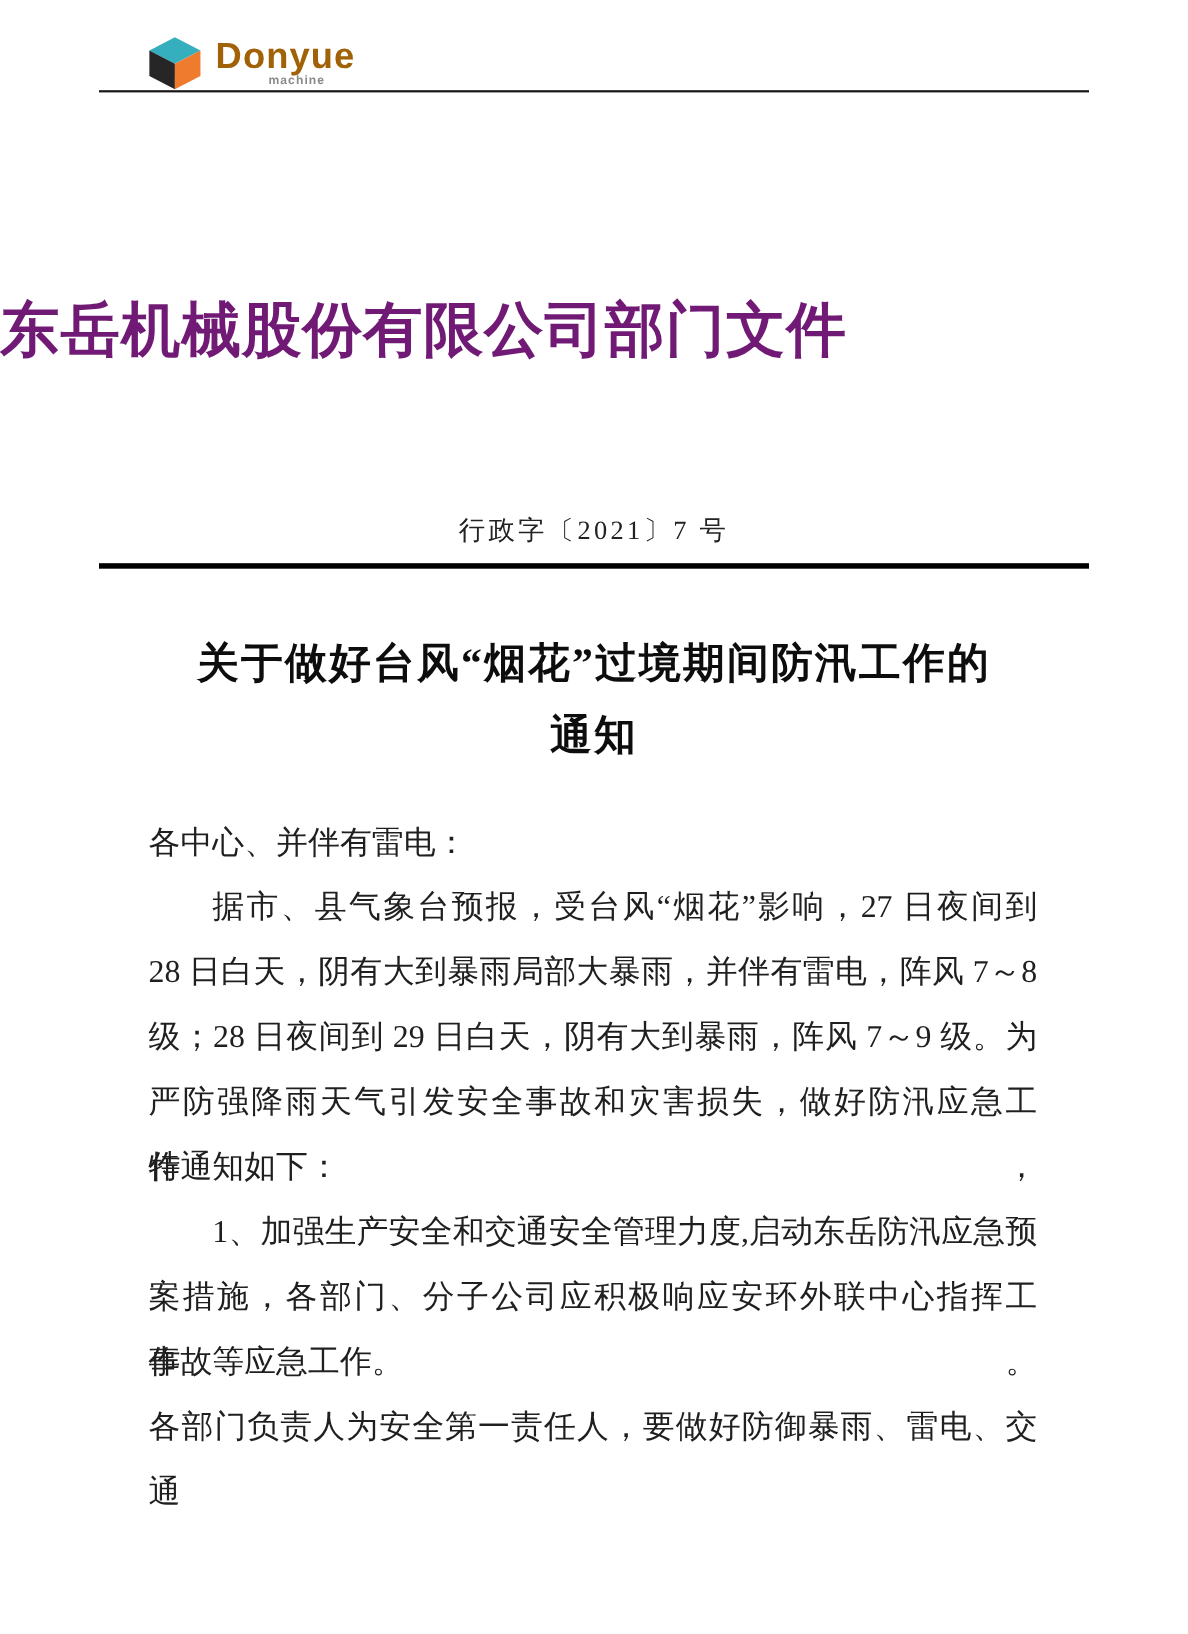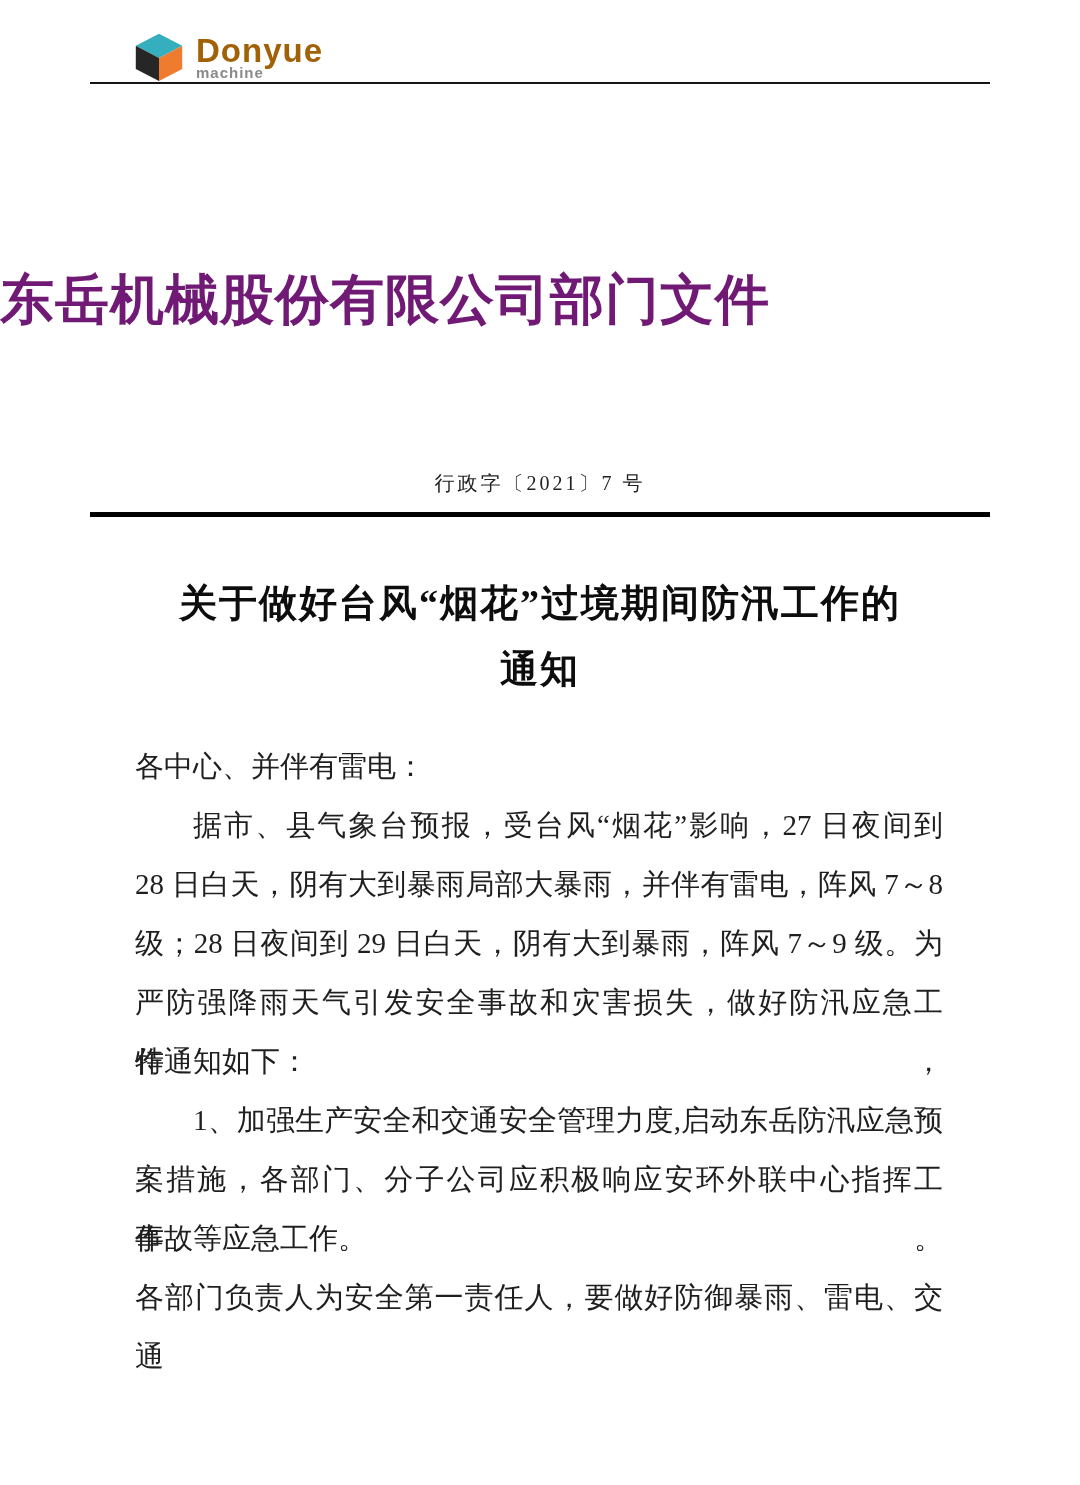--- a/index.html
+++ b/index.html
@@ -37,25 +37,26 @@
     font-family: "Liberation Sans", "DejaVu Sans", sans-serif;
     font-weight: 800;
     font-size: 33px;
     line-height: 33px;
     letter-spacing: 1px;
     color: #a16207;
   }
   .sub {
     font-family: "Liberation Sans", "DejaVu Sans", sans-serif;
     font-weight: 700;
-    font-size: 15px;
+    font-size: 11px;
     line-height: 12px;
     letter-spacing: 1px;
     color: #8a8a8a;
     margin-top: 0px;
+    margin-left: 48px;
   }
   .slogan {
     position: absolute;
     right: 55px;
     bottom: 7px;
     font-family: "Liberation Sans", "DejaVu Sans", sans-serif;
     font-weight: 700;
     font-size: 19px;
     color: #111111;
     white-space: nowrap;
@@ -74,21 +75,21 @@
     letter-spacing: 1px;
     color: #701a75;
     white-space: nowrap;
   }
   .doc-number {
     position: absolute;
     top: 462px;
     left: 0;
     width: 100%;
     text-align: center;
-    font-size: 20px;
+    font-size: 24px;
     line-height: 42px;
     letter-spacing: 3px;
     color: #222222;
   }
   .rule {
     position: absolute;
     top: 512px;
     left: 90px;
     right: 90px;
     height: 5px;

